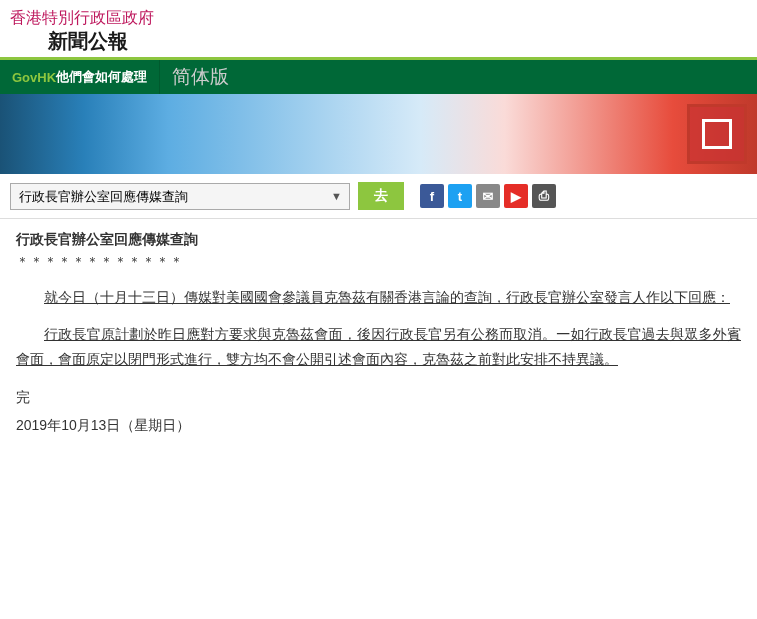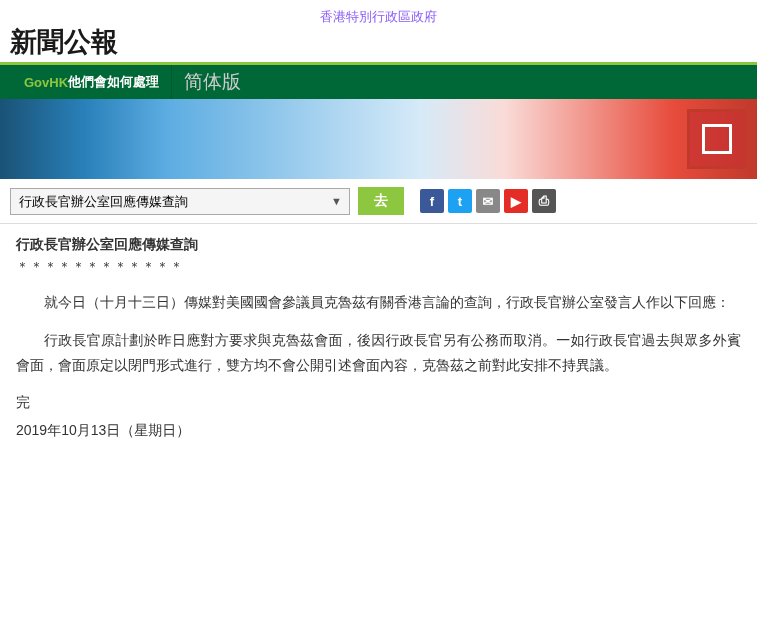--- a/index.html
+++ b/index.html
@@ -1,24 +1,24 @@
 <!DOCTYPE html>
 <html><head>
   <meta charset="utf-8">
   <style>
     * { margin: 0; padding: 0; box-sizing: border-box; }
     body { font-family: "Microsoft JhengHei", "Microsoft YaHei", Arial, sans-serif; background: #fff; width: 757px; font-size: 14px; }
 
     
     .header { padding: 8px 10px 4px 10px; border-bottom: 3px solid #8dc63f; }
-    .header-subtitle { font-size: 13px; color: #8b5cf6; text-align: center; }
-    .header-title { font-size: 27px; font-weight: bold; color: #1a1a1a; line-height: 1.2; }
+    .header-subtitle { font-size: 16px; color: #be185d; }
+    .header-title { font-size: 20px; font-weight: bold; color: #1a1a1a; line-height: 1.2; margin-left: 38px; }
 
     
-    .navbar { background: #006837; display: flex; align-items: stretch; height: 34px; padding-left: 12px; }
+    .navbar { background: #006837; display: flex; align-items: stretch; height: 34px; }
     .navbar-brand { background: #006837; color: #fff; font-size: 13px; font-weight: bold; padding: 0 12px; display: flex; align-items: center; border-right: 1px solid #005a2e; }
     .navbar-lang { display: flex; align-items: center; }
     .navbar-lang a { color: #ccc; font-size: 19px; padding: 0 12px; text-decoration: none; display: flex; align-items: center; height: 100%; }
     .navbar-lang a.active { color: #fff; font-weight: bold; }
 
     
     .banner { width: 100%; height: 80px; background: linear-gradient(to right, #1a5276, #2980b9, #5dade2, #85c1e9, #aed6f1, #d6eaf8, #fadbd8, #f1948a, #e74c3c, #c0392b); position: relative; overflow: hidden; }
     .banner-overlay { position: absolute; right: 0; top: 0; height: 100%; width: 200px; display: flex; align-items: center; justify-content: flex-end; padding-right: 10px; }
     .banner-icon { width: 60px; height: 60px; background: rgba(200,50,50,0.7); border: 3px solid #c0392b; display: flex; align-items: center; justify-content: center; }
     .banner-icon-inner { width: 30px; height: 30px; border: 3px solid #fff; position: relative; }
@@ -34,21 +34,21 @@
     .social-fb { background: #3b5998; }
     .social-tw { background: #1da1f2; }
     .social-mail { background: #888; }
     .social-yt { background: #e52d27; }
     .social-print { background: #555; }
 
     
     .content { padding: 12px 16px; }
     .content-title { font-size: 14px; font-weight: bold; color: #333; margin-bottom: 4px; }
     .content-stars { font-size: 13px; color: #333; letter-spacing: 1px; margin-bottom: 14px; }
-    .content-para { font-size: 14px; color: #333; line-height: 1.8; text-indent: 2em; margin-bottom: 12px; text-align: justify; }
+    .content-para { font-size: 14px; color: #333; line-height: 1.8; text-indent: 2em; margin-bottom: 12px; text-align: justify; text-decoration: underline; }
     .content-end { font-size: 14px; color: #333; margin-top: 16px; margin-bottom: 6px; }
     .content-date { font-size: 14px; color: #333; line-height: 1.8; }
   </style>
 </head>
 <body>
 
 <div class="header">
   <div class="header-subtitle">香港特別行政區政府</div>
   <div class="header-title">新聞公報</div>
 </div>

